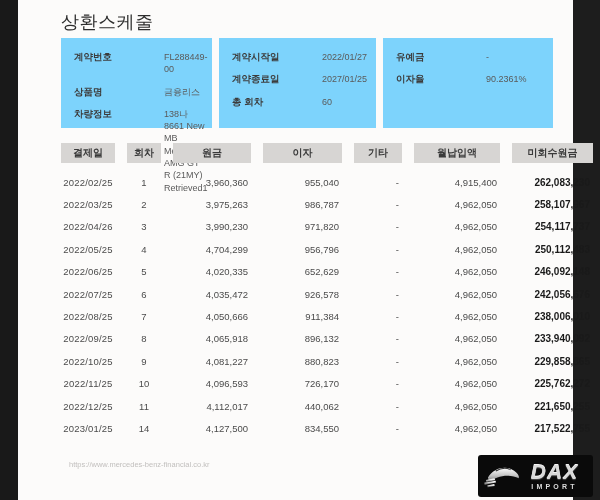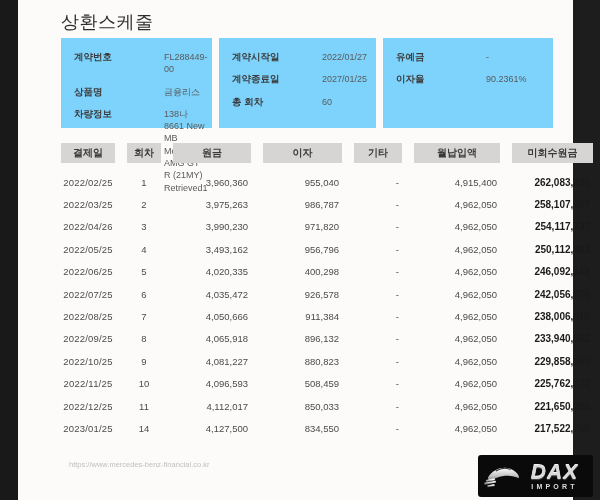--- a/index.html
+++ b/index.html
@@ -137,31 +137,31 @@
         <div class="tcell c1">3</div>
         <div class="tcell c2">3,990,230</div>
         <div class="tcell c3">971,820</div>
         <div class="tcell c4">-</div>
         <div class="tcell c5">4,962,050</div>
         <div class="tcell c6">254,117,737</div>
       </div>
       <div class="trow grid7">
         <div class="tcell c0">2022/05/25</div>
         <div class="tcell c1">4</div>
-        <div class="tcell c2">3,493,162</div>
+        <div class="tcell c2">4,704,299</div>
         <div class="tcell c3">956,796</div>
         <div class="tcell c4">-</div>
         <div class="tcell c5">4,962,050</div>
         <div class="tcell c6">250,112,483</div>
       </div>
       <div class="trow grid7">
         <div class="tcell c0">2022/06/25</div>
         <div class="tcell c1">5</div>
         <div class="tcell c2">4,020,335</div>
-        <div class="tcell c3">400,298</div>
+        <div class="tcell c3">652,629</div>
         <div class="tcell c4">-</div>
         <div class="tcell c5">4,962,050</div>
         <div class="tcell c6">246,092,148</div>
       </div>
       <div class="trow grid7">
         <div class="tcell c0">2022/07/25</div>
         <div class="tcell c1">6</div>
         <div class="tcell c2">4,035,472</div>
         <div class="tcell c3">926,578</div>
         <div class="tcell c4">-</div>
@@ -192,30 +192,30 @@
         <div class="tcell c2">4,081,227</div>
         <div class="tcell c3">880,823</div>
         <div class="tcell c4">-</div>
         <div class="tcell c5">4,962,050</div>
         <div class="tcell c6">229,858,865</div>
       </div>
       <div class="trow grid7">
         <div class="tcell c0">2022/11/25</div>
         <div class="tcell c1">10</div>
         <div class="tcell c2">4,096,593</div>
-        <div class="tcell c3">508,459</div>
+        <div class="tcell c3">726,170</div>
         <div class="tcell c4">-</div>
         <div class="tcell c5">4,962,050</div>
         <div class="tcell c6">225,762,272</div>
       </div>
       <div class="trow grid7">
         <div class="tcell c0">2022/12/25</div>
         <div class="tcell c1">11</div>
         <div class="tcell c2">4,112,017</div>
-        <div class="tcell c3">850,033</div>
+        <div class="tcell c3">440,062</div>
         <div class="tcell c4">-</div>
         <div class="tcell c5">4,962,050</div>
         <div class="tcell c6">221,650,255</div>
       </div>
       <div class="trow grid7">
         <div class="tcell c0">2023/01/25</div>
         <div class="tcell c1">14</div>
         <div class="tcell c2">4,127,500</div>
         <div class="tcell c3">834,550</div>
         <div class="tcell c4">-</div>

